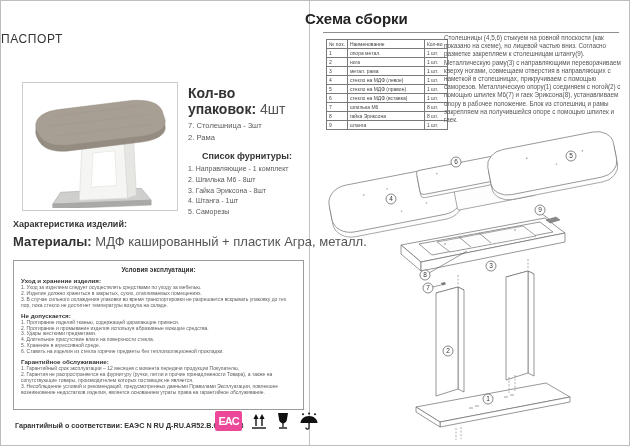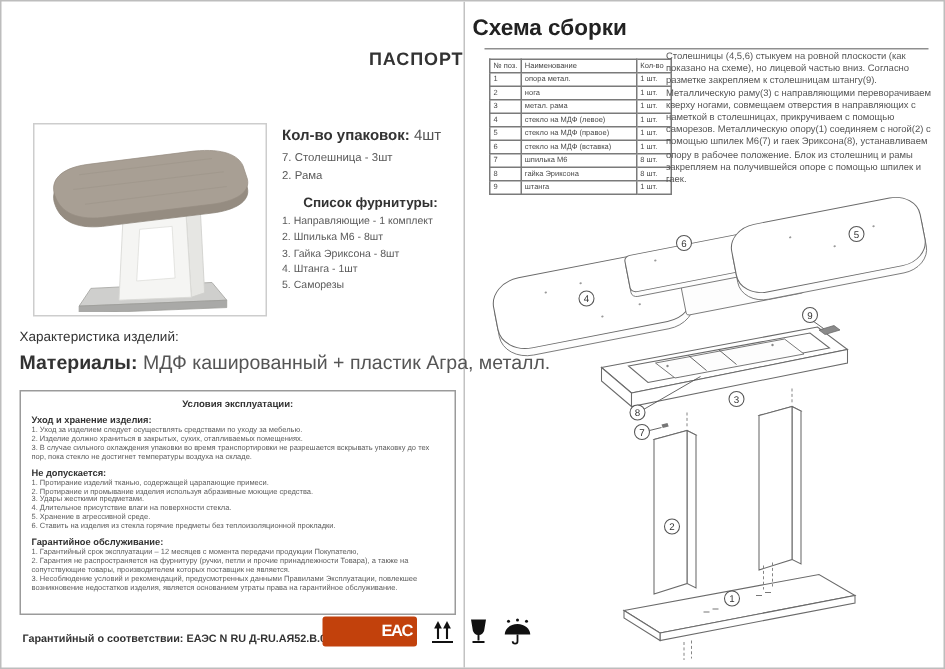--- a/index.html
+++ b/index.html
@@ -4,45 +4,45 @@
 <style>
   html,body{margin:0;padding:0;background:#fff;}
   .page{
     position:relative;width:630px;height:446px;background:#fff;
     border:1px solid #bdbdbd;box-sizing:border-box;overflow:hidden;
     font-family:"Liberation Sans", sans-serif;color:#3c3c3c;
   }
   .divider{position:absolute;left:308px;top:0;width:1px;height:446px;background:#c2c2c2;}
 
   
-  .passport-title{position:absolute;left:0;top:31px;width:308px;text-align:right;
-    font-size:12px;font-weight:bold;letter-spacing:.6px;color:#333;}
+  .passport-title{position:absolute;left:0;top:31px;width:308px;text-align:left;
+    font-size:12px;font-weight:normal;letter-spacing:.6px;color:#333;}
   .photo-frame{position:absolute;left:21px;top:81px;width:154px;height:127px;
     border:1px solid #cdcdcd;background:#fff;}
   .pack-col{position:absolute;left:187px;top:84px;width:118px;}
-  .pack-head{font-size:10px;font-weight:bold;color:#333;}
+  .pack-head{font-size:14px;font-weight:bold;color:#333;}
   .pack-head .val{font-weight:normal;color:#555;}
   .pack-items{margin-top:3px;font-size:7.6px;line-height:12.2px;color:#5a5a5a;}
   .furn-head{margin-top:7px;font-size:9px;font-weight:bold;color:#333;text-align:center;}
   .furn-items{margin-top:3px;font-size:7px;line-height:10.6px;color:#5a5a5a;}
-  .char-head{position:absolute;left:12px;top:218px;font-size:9px;font-weight:normal;color:#333;}
+  .char-head{position:absolute;left:12px;top:218px;font-size:9px;font-weight:bold;color:#333;}
   .materials{position:absolute;left:12px;top:233px;font-size:13px;color:#555;}
   .materials b{color:#333;}
   .cond-box{position:absolute;left:12px;top:259px;width:291px;height:150px;
     border:1px solid #9b9b9b;box-sizing:border-box;padding:5px 7px 0 7px;}
   .cond-title{text-align:center;font-size:6.4px;font-weight:bold;color:#333;margin-bottom:4px;}
   .cond-sec{font-size:6.2px;font-weight:bold;color:#333;margin:3px 0 1px 0;}
   .cond-item{font-size:5px;line-height:5.9px;color:#5d5d5d;}
   .decl{position:absolute;left:14px;top:420px;font-size:7.2px;font-weight:bold;color:#333;}
   .icons{position:absolute;left:214px;top:407px;height:26px;display:flex;align-items:center;gap:9px;}
-  .eac{width:27px;height:20px;background:#c2410c;color:#fff;display:flex;align-items:center;
-    justify-content:center;font-weight:bold;font-size:11px;letter-spacing:-1px;border-radius:2px;padding-left:36px;}
+  .eac{width:27px;height:20px;background:#ec4899;color:#fff;display:flex;align-items:center;
+    justify-content:center;font-weight:bold;font-size:11px;letter-spacing:-1px;border-radius:2px;}
 
   
-  .scheme-title{position:absolute;left:314px;top:9px;font-size:15px;font-weight:bold;color:#222;}
+  .scheme-title{position:absolute;left:304px;top:9px;font-size:15px;font-weight:bold;color:#222;}
   .scheme-rule{position:absolute;left:322px;top:31px;width:296px;height:1px;background:#8f8f8f;}
   .parts-table{position:absolute;left:325px;top:38px;border-collapse:collapse;font-size:5px;color:#4a4a4a;}
   .parts-table th,.parts-table td{border:1px solid #7a7a7a;padding:1px 2px;font-weight:normal;
     height:5.6px;text-align:left;white-space:nowrap;}
   .parts-table th{color:#444;}
   .col-num{width:15px;} .col-name{width:72px;} .col-qty{width:18px;}
   .instructions{position:absolute;left:443px;top:33px;width:184px;font-size:6.3px;
     line-height:8.2px;color:#555;}
   .diagram{position:absolute;left:318px;top:124px;}
   .dg{stroke:#6a6a6a;stroke-width:.7;fill:#fff;}

